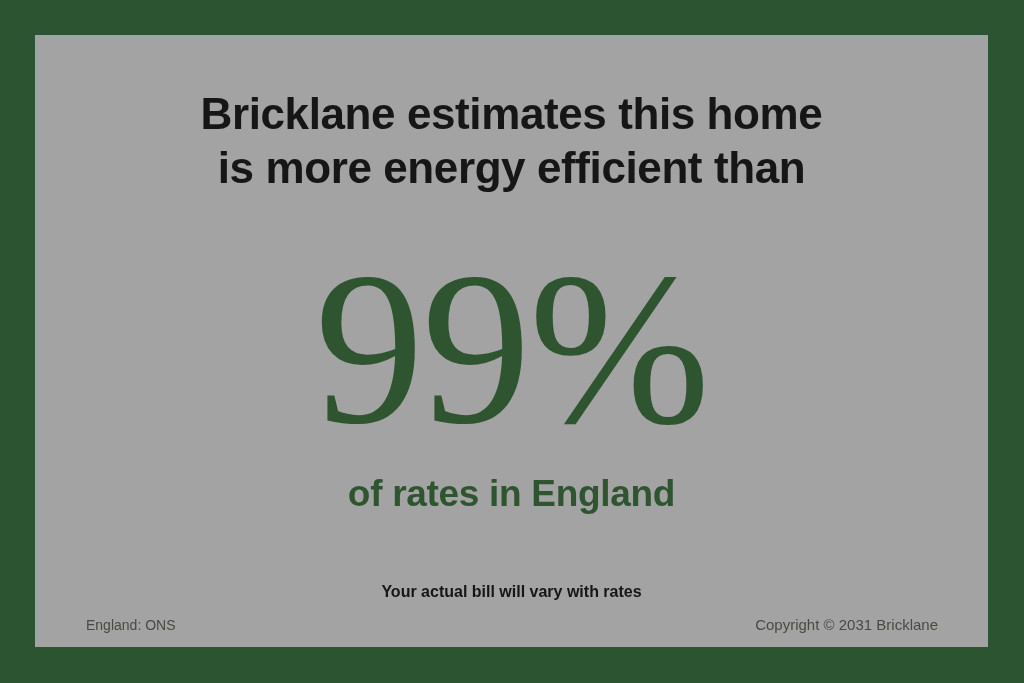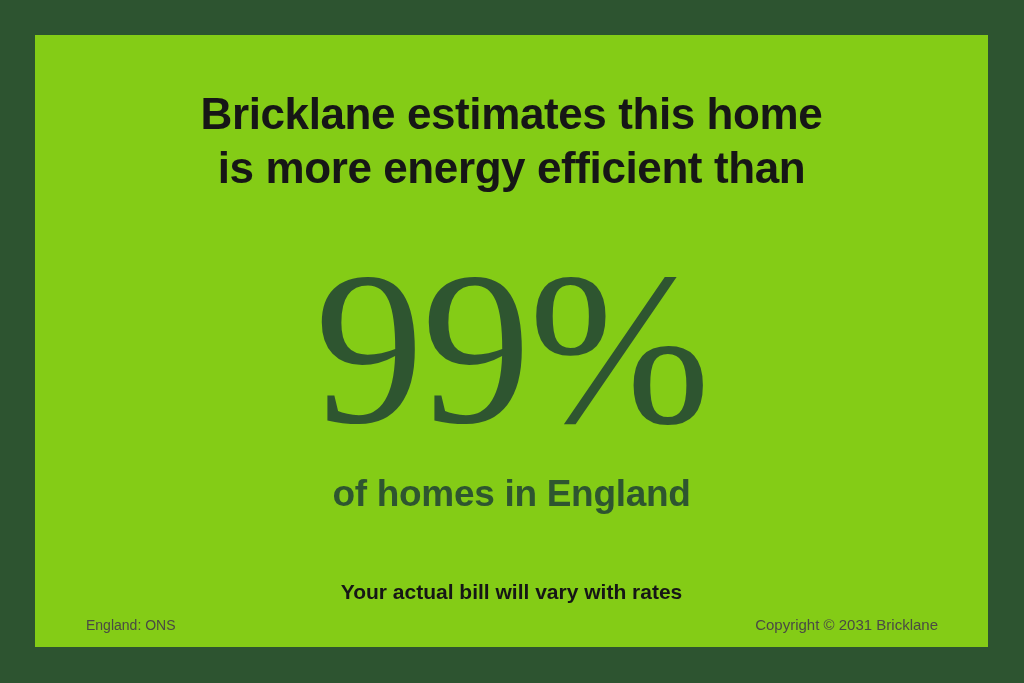--- a/index.html
+++ b/index.html
@@ -14,21 +14,21 @@
     font-family: "Liberation Sans", sans-serif;
     overflow: hidden;
   }
 
   .poster {
     position: absolute;
     left: 35px;
     top: 35px;
     width: 953px;
     height: 612px;
-    background: #84cc16;
+    background: #a3a3a3;
     box-sizing: border-box;
   }
 
   
   .headline {
     position: absolute;
     left: 0;
     top: 52px;
     width: 100%;
     text-align: center;
@@ -73,21 +73,21 @@
   }
 
   
   .disclaimer {
     position: absolute;
     left: 0;
     top: 543px;
     width: 100%;
     text-align: center;
     color: #161616;
-    font-size: 21px;
+    font-size: 16px;
     line-height: 27px;
     font-weight: 600;
   }
   .disclaimer-line {
     display: block;
     white-space: nowrap;
   }
 
   
   .footer {
@@ -123,21 +123,21 @@
 
 <div class="poster">
 
   <div class="headline">
     <span class="headline-line">Bricklane estimates this home</span>
     <span class="headline-line">is more energy efficient than</span>
   </div>
 
   <div class="stat">99%</div>
 
-  <div class="sub-caption">of homes in England</div>
+  <div class="sub-caption">of rates in England</div>
 
   <div class="disclaimer">
     <span class="disclaimer-line">Your actual bill will vary with rates</span>
   </div>
 
   <div class="footer">
     <span class="footer-left">England: ONS</span>
     <span class="footer-right">Copyright © 2031 Bricklane</span>
   </div>
 

